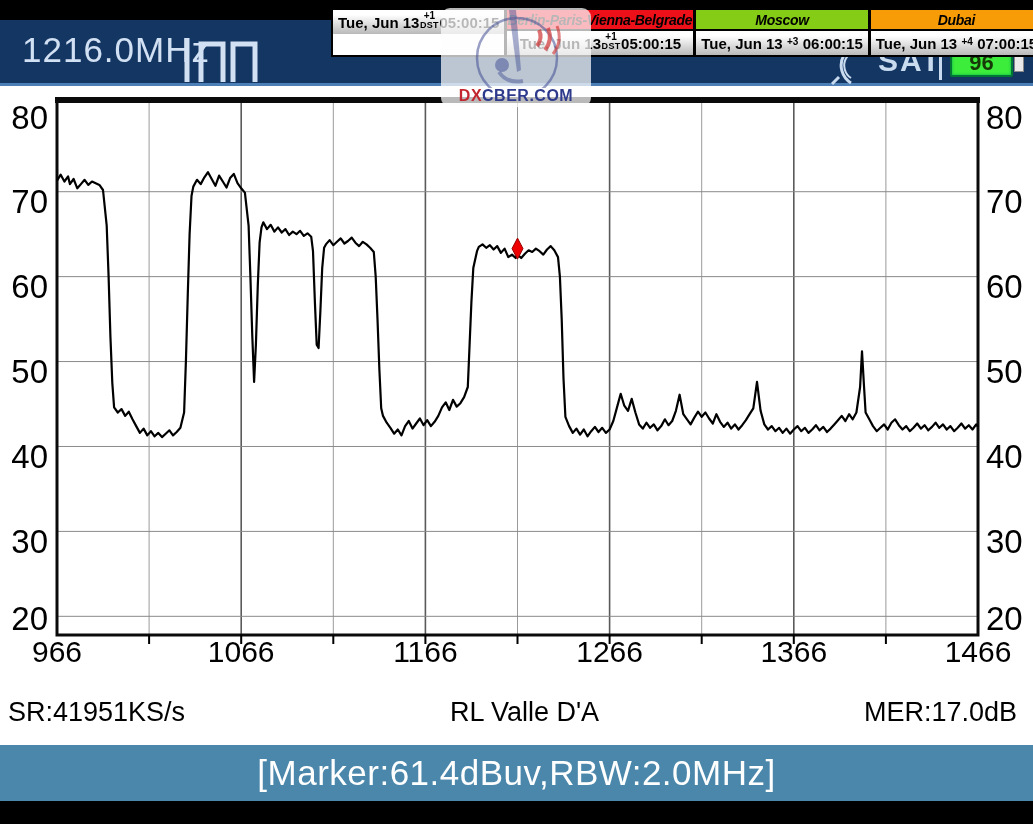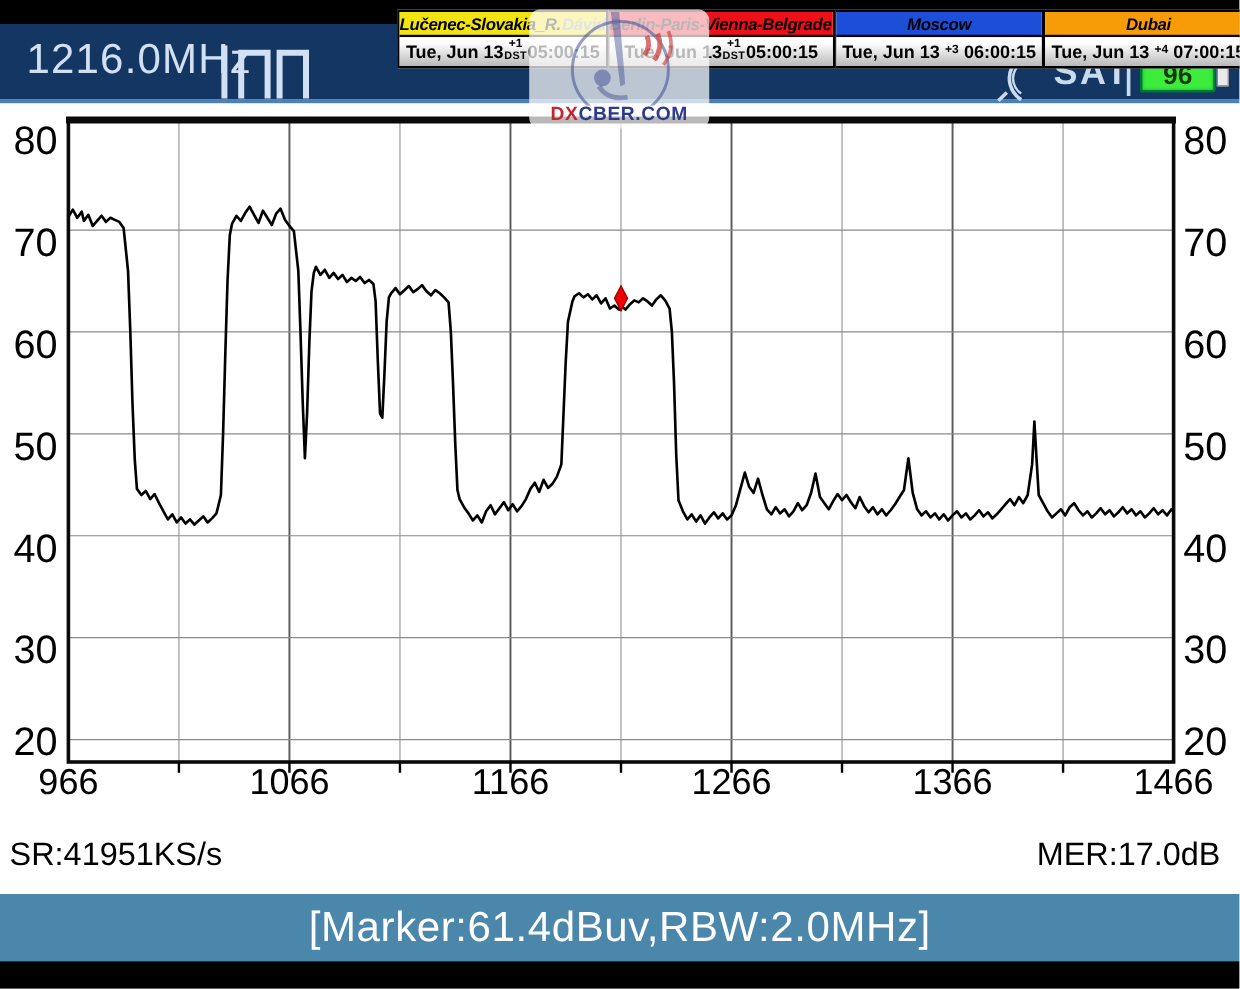--- a/index.html
+++ b/index.html
@@ -123,24 +123,20 @@
 </svg>
 <div class="sat-label">SAT</div>
 <div class="sat-divider"></div>
 <div class="battery" style="background: rgb(61, 237, 59);">
   <span>96</span>
 </div>
 <div class="battery-nub"></div>
 
 <div class="clock-row">
   <div class="clock">
-    <div class="clock-city" style="background: rgb(242, 228, 17);">
-      <span>Lučenec-Slovakia_R.</span>
-        <span class="city-suffix">Dávid</span>
-    </div>
     <div class="clock-time">
       <span>Tue, Jun 13</span>
       <span class="tz">
           <span class="off">+1</span>
           <span class="dst">DST</span>
         </span>
       <span>05:00:15</span>
     </div>
   </div>
   <div class="clock">
@@ -151,21 +147,21 @@
     <div class="clock-time">
       <span>Tue, Jun 13</span>
       <span class="tz">
           <span class="off">+1</span>
           <span class="dst">DST</span>
         </span>
       <span>05:00:15</span>
     </div>
   </div>
   <div class="clock">
-    <div class="clock-city" style="background: #1d4ed8;">
+    <div class="clock-city" style="background: #84cc16;">
       <span>Moscow</span>
     </div>
     <div class="clock-time">
       <span>Tue, Jun 13</span>
       <span class="tz">
           <span class="off">+3</span>
           <span class="dst"></span>
         </span>
       <span>06:00:15</span>
     </div>
@@ -195,19 +191,20 @@
     <path d="M104,42 q8,-10 3,-22" fill="none" stroke="#C22" stroke-width="4" opacity="0.8"></path>
     <path d="M112,46 q10,-13 4,-28" fill="none" stroke="#C22" stroke-width="3" opacity="0.7"></path>
   </svg>
   <div class="watermark-text">
     <span class="wm-dx">DX</span><span class="wm-rest">CBER.COM</span>
   </div>
 </div>
 
 <div class="status-row">
   <span>SR:41951KS/s</span>
+  <span>RL Valle D'A</span>
   <span>MER:17.0dB</span>
 </div>
 
 <div class="marker-bar" style="background: rgb(74, 135, 171);">
   <span>[Marker:61.4dBuv,RBW:2.0MHz]</span>
 </div>
 <div class="bottom-black"></div>
 
 </body></html>

